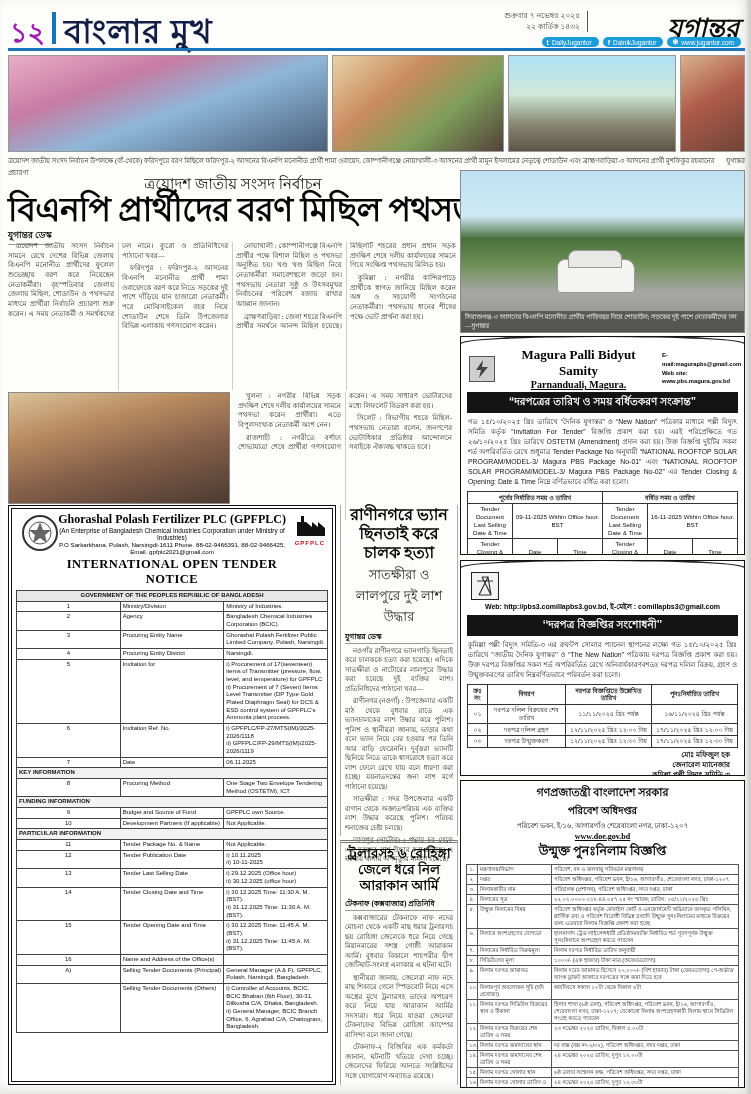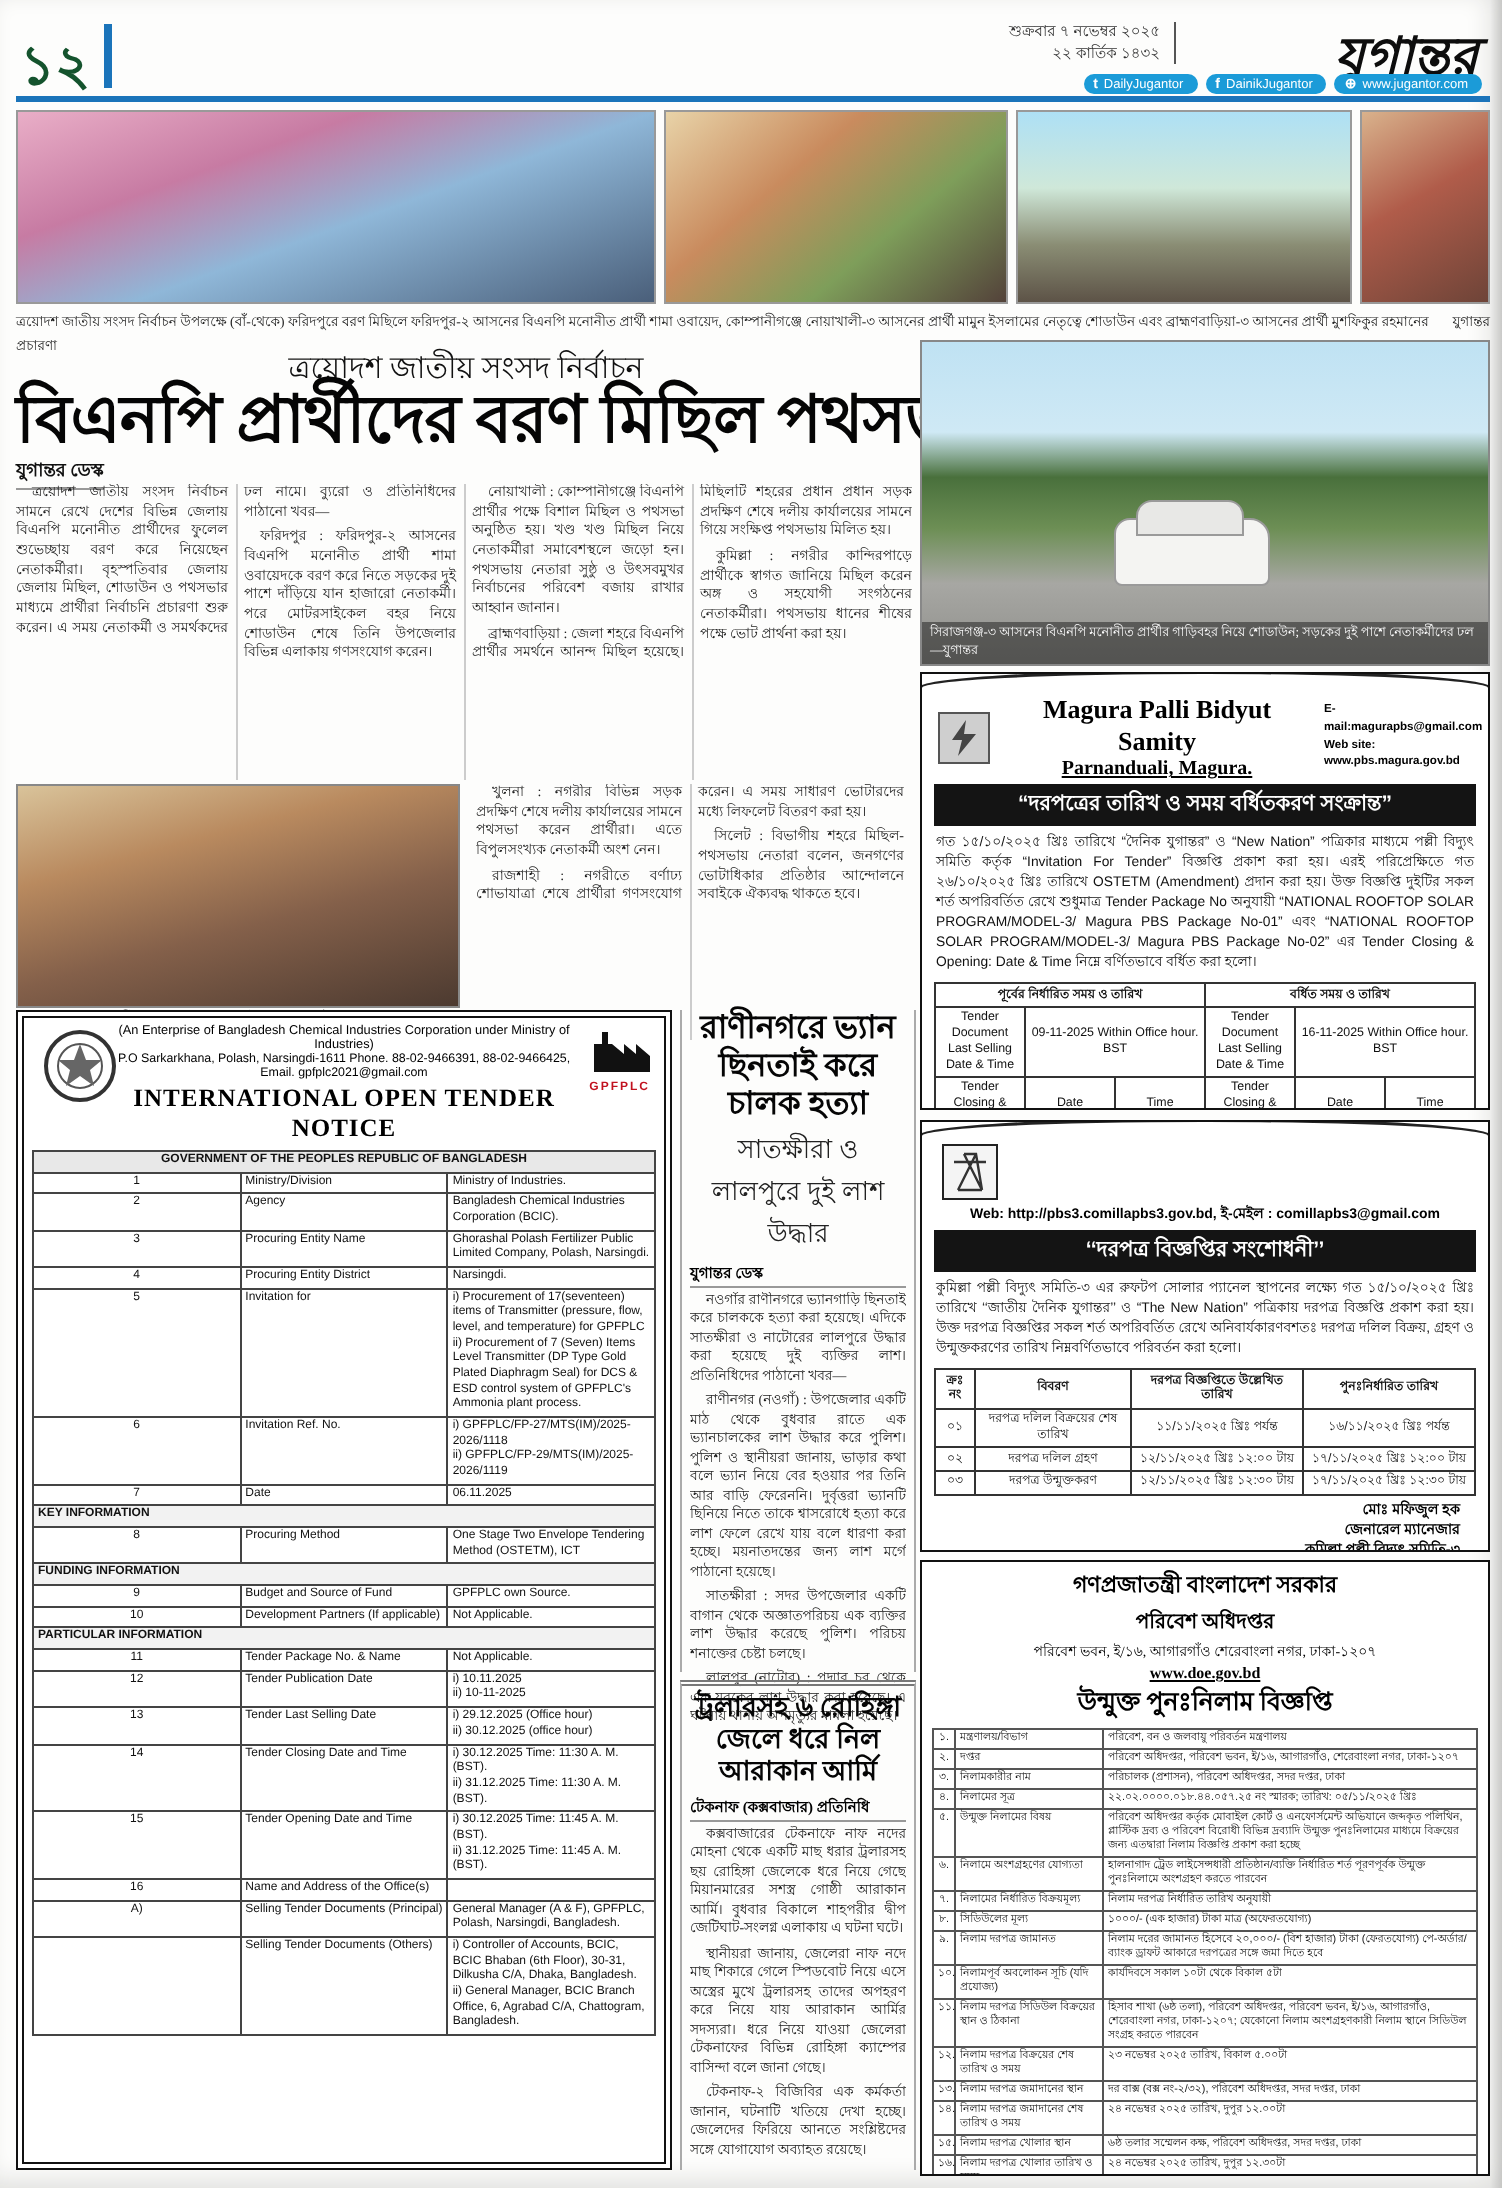--- a/index.html
+++ b/index.html
@@ -3,21 +3,21 @@
 <meta charset="utf-8">
 <style>
   * { margin:0; padding:0; box-sizing:border-box; }
   html,body { background:#e9e9e7; }
   body { font-family:"Liberation Serif", serif; }
   .page { position:relative; width:751px; height:1094px; background:#fdfdfc; margin:0 auto;
           overflow:hidden; box-shadow:inset -6px -4px 12px #e0e0de; }
 
   
   .hdr { position:absolute; top:6px; left:10px; right:8px; height:42px; }
-  .pageno { position:absolute; left:0; top:6px; font-size:27px; font-weight:bold; color:#14532d; }
+  .pageno { position:absolute; left:0; top:6px; font-size:27px; font-weight:bold; color:#a21caf; }
   .hdr-sep { position:absolute; left:42px; top:6px; width:4px; height:32px; background:#1b74ba; }
   .masthead { position:absolute; left:54px; top:0; font-size:33px; font-weight:bold; color:#121d45; letter-spacing:1px; }
   .dates { position:absolute; right:155px; top:5px; text-align:right; font-size:7.5px; color:#333; line-height:1.4;
            border-right:1.5px solid #555; padding-right:7px; font-family:"Liberation Sans",sans-serif; }
   .brand { position:absolute; right:4px; top:2px; font-size:26px; font-weight:bold; font-style:italic; color:#0d0d0d; }
   .socials { position:absolute; right:2px; top:31px; display:flex; gap:4px; font-family:"Liberation Sans",sans-serif; }
   .pill { background:#1b9bd8; color:#fff; font-size:6.5px; border-radius:7px; padding:1px 7px 1px 5px; display:flex; align-items:center; gap:3px; }
   .pill .ic { font-weight:bold; font-size:7px; }
   .blue-rule { position:absolute; top:48px; left:8px; right:6px; height:3px; background:#1b74ba; }
 
@@ -124,20 +124,21 @@
   .vshadow { position:absolute; top:0; right:0; width:6px; height:100%; background:linear-gradient(90deg,rgba(0,0,0,0),rgba(0,0,0,.12)); }
 </style>
 </head>
 <body>
 
 <div class="page">
 
   <div class="hdr">
     <div class="pageno">১২</div>
     <div class="hdr-sep"></div>
+    <div class="masthead">বাংলার মুখ</div>
     <div class="dates">
       <div>শুক্রবার ৭ নভেম্বর ২০২৫</div>
       <div>২২ কার্তিক ১৪৩২</div>
     </div>
     <div class="brand">যুগান্তর</div>
     <div class="socials">
       <span class="pill">
           <span class="ic">t</span>
           <span>DailyJugantor</span>
         </span>
@@ -244,20 +245,21 @@
             <circle cx="19" cy="19" r="11" fill="none" stroke="#555" stroke-width="1"></circle>
             <path d="M19 8 L22 16 L30 16 L24 21 L26 29 L19 24 L12 29 L14 21 L8 16 L16 16 Z" fill="#666"></path>
           </svg>
       </div>
       <div class="factory">
         <svg width="30" height="22" viewBox="0 0 30 22">
             <path d="M2 22 V8 h4 V2 h3 v6 h2 V8 l6 5 V8 l6 5 V8 l7 6 v8 Z" fill="#111"></path>
           </svg>
         <div class="fx">GPFPLC</div>
       </div>
+      <div class="gpf-t2">Ghorashal Polash Fertilizer PLC (GPFPLC)</div>
       <div class="gpf-t3">(An Enterprise of Bangladesh Chemical Industries Corporation under Ministry of Industries)</div>
       <div class="gpf-t4">P.O Sarkarkhana, Polash, Narsingdi-1611 Phone. 88-02-9466391, 88-02-9466425, Email. gpfplc2021@gmail.com</div>
       <div class="gpf-t5">INTERNATIONAL OPEN TENDER NOTICE</div>
     </div>
     <table class="spec">
       <tbody>
           <tr>
             <td class="govt" colspan="3">GOVERNMENT OF THE PEOPLES REPUBLIC OF BANGLADESH</td>
           </tr>
       </tbody>

